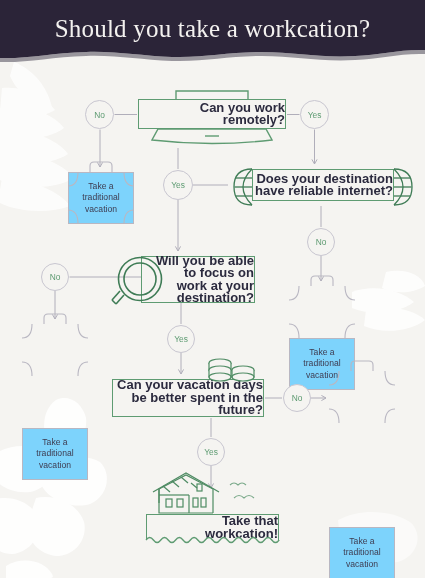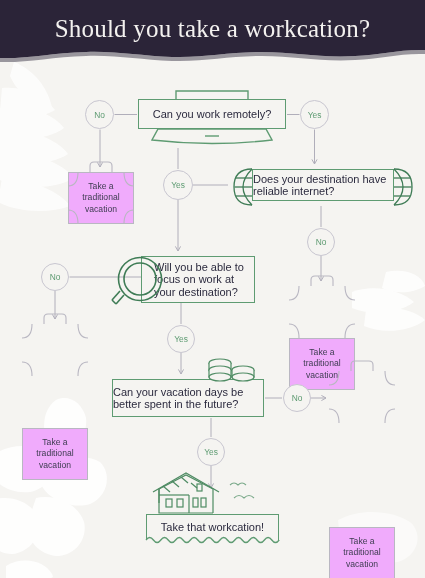--- a/index.html
+++ b/index.html
@@ -33,33 +33,33 @@
   .flow{position:absolute;left:0;top:0;width:425px;height:578px;z-index:2;}
   .nodes{position:absolute;left:0;top:0;width:425px;height:578px;z-index:3;}
 
   .node{position:absolute;box-sizing:border-box;}
 
   
   .qbox{
     border:1.4px solid #5e9b72;
     background:#f5f4f1;
     color:#2b2a3e;
-    font-size:11px;
-    font-weight:normal;
+    font-size:13px;
+    font-weight:bold;
     line-height:12.4px;
     display:flex;align-items:center;justify-content:center;
-    text-align:left;
+    text-align:right;
     box-sizing:border-box;
   }
   .qbox.noborder-bottom{border-bottom:none;}
 
   
   .sbox{
     border:1.1px solid #b9b7c2;
-    background:#f0abfc;
+    background:#7dd3fc;
     color:#3e3c51;
     font-size:8.6px;
     line-height:11.4px;
     font-weight:normal;
     display:flex;align-items:center;justify-content:center;
     text-align:center;
     box-sizing:border-box;
     position:relative;
   }
 

